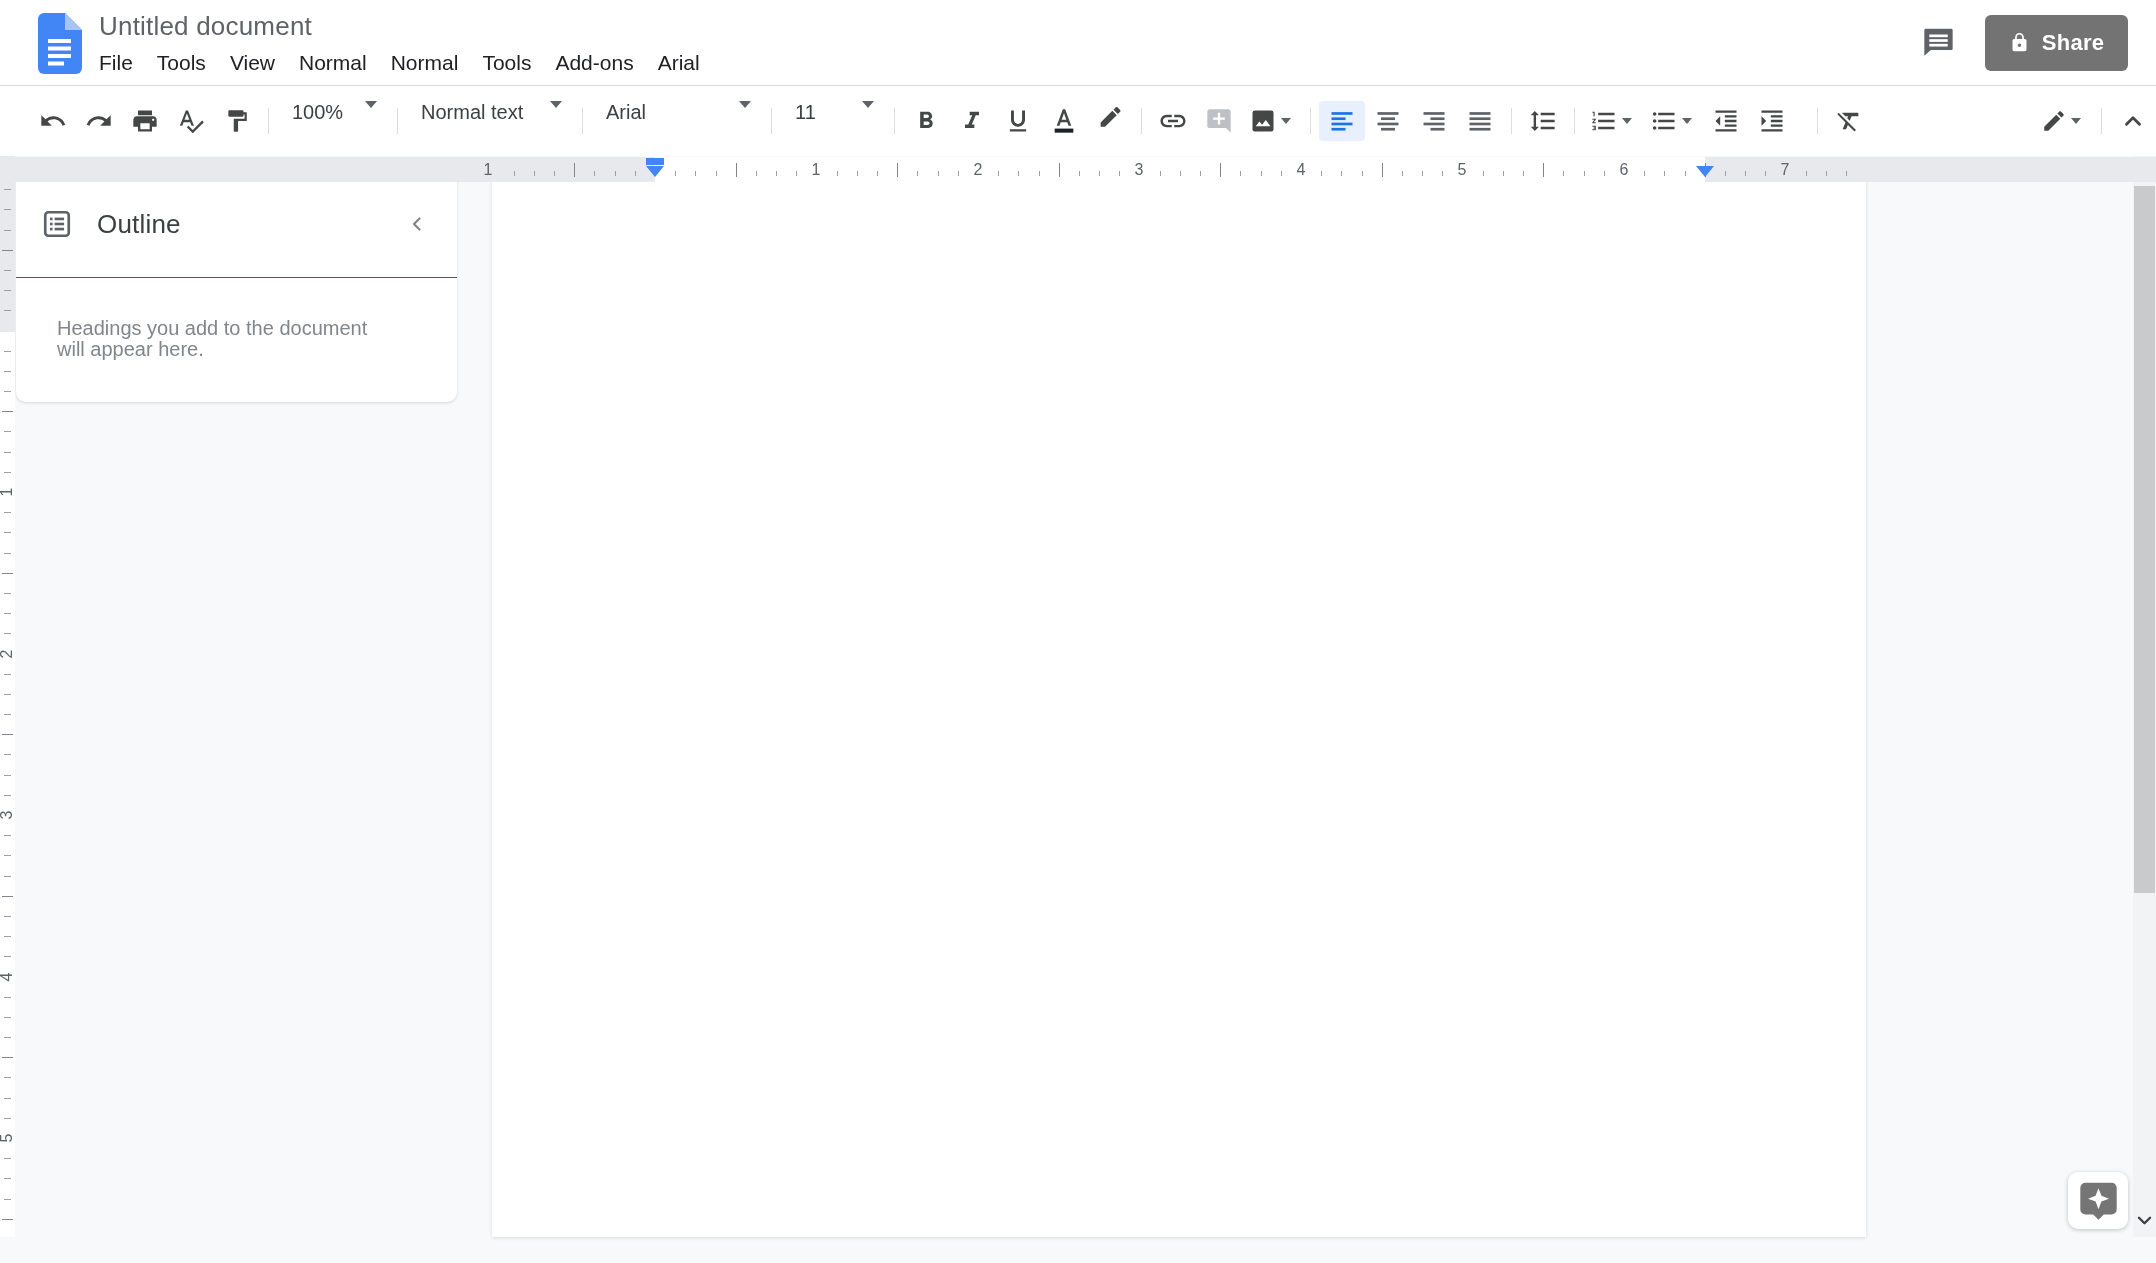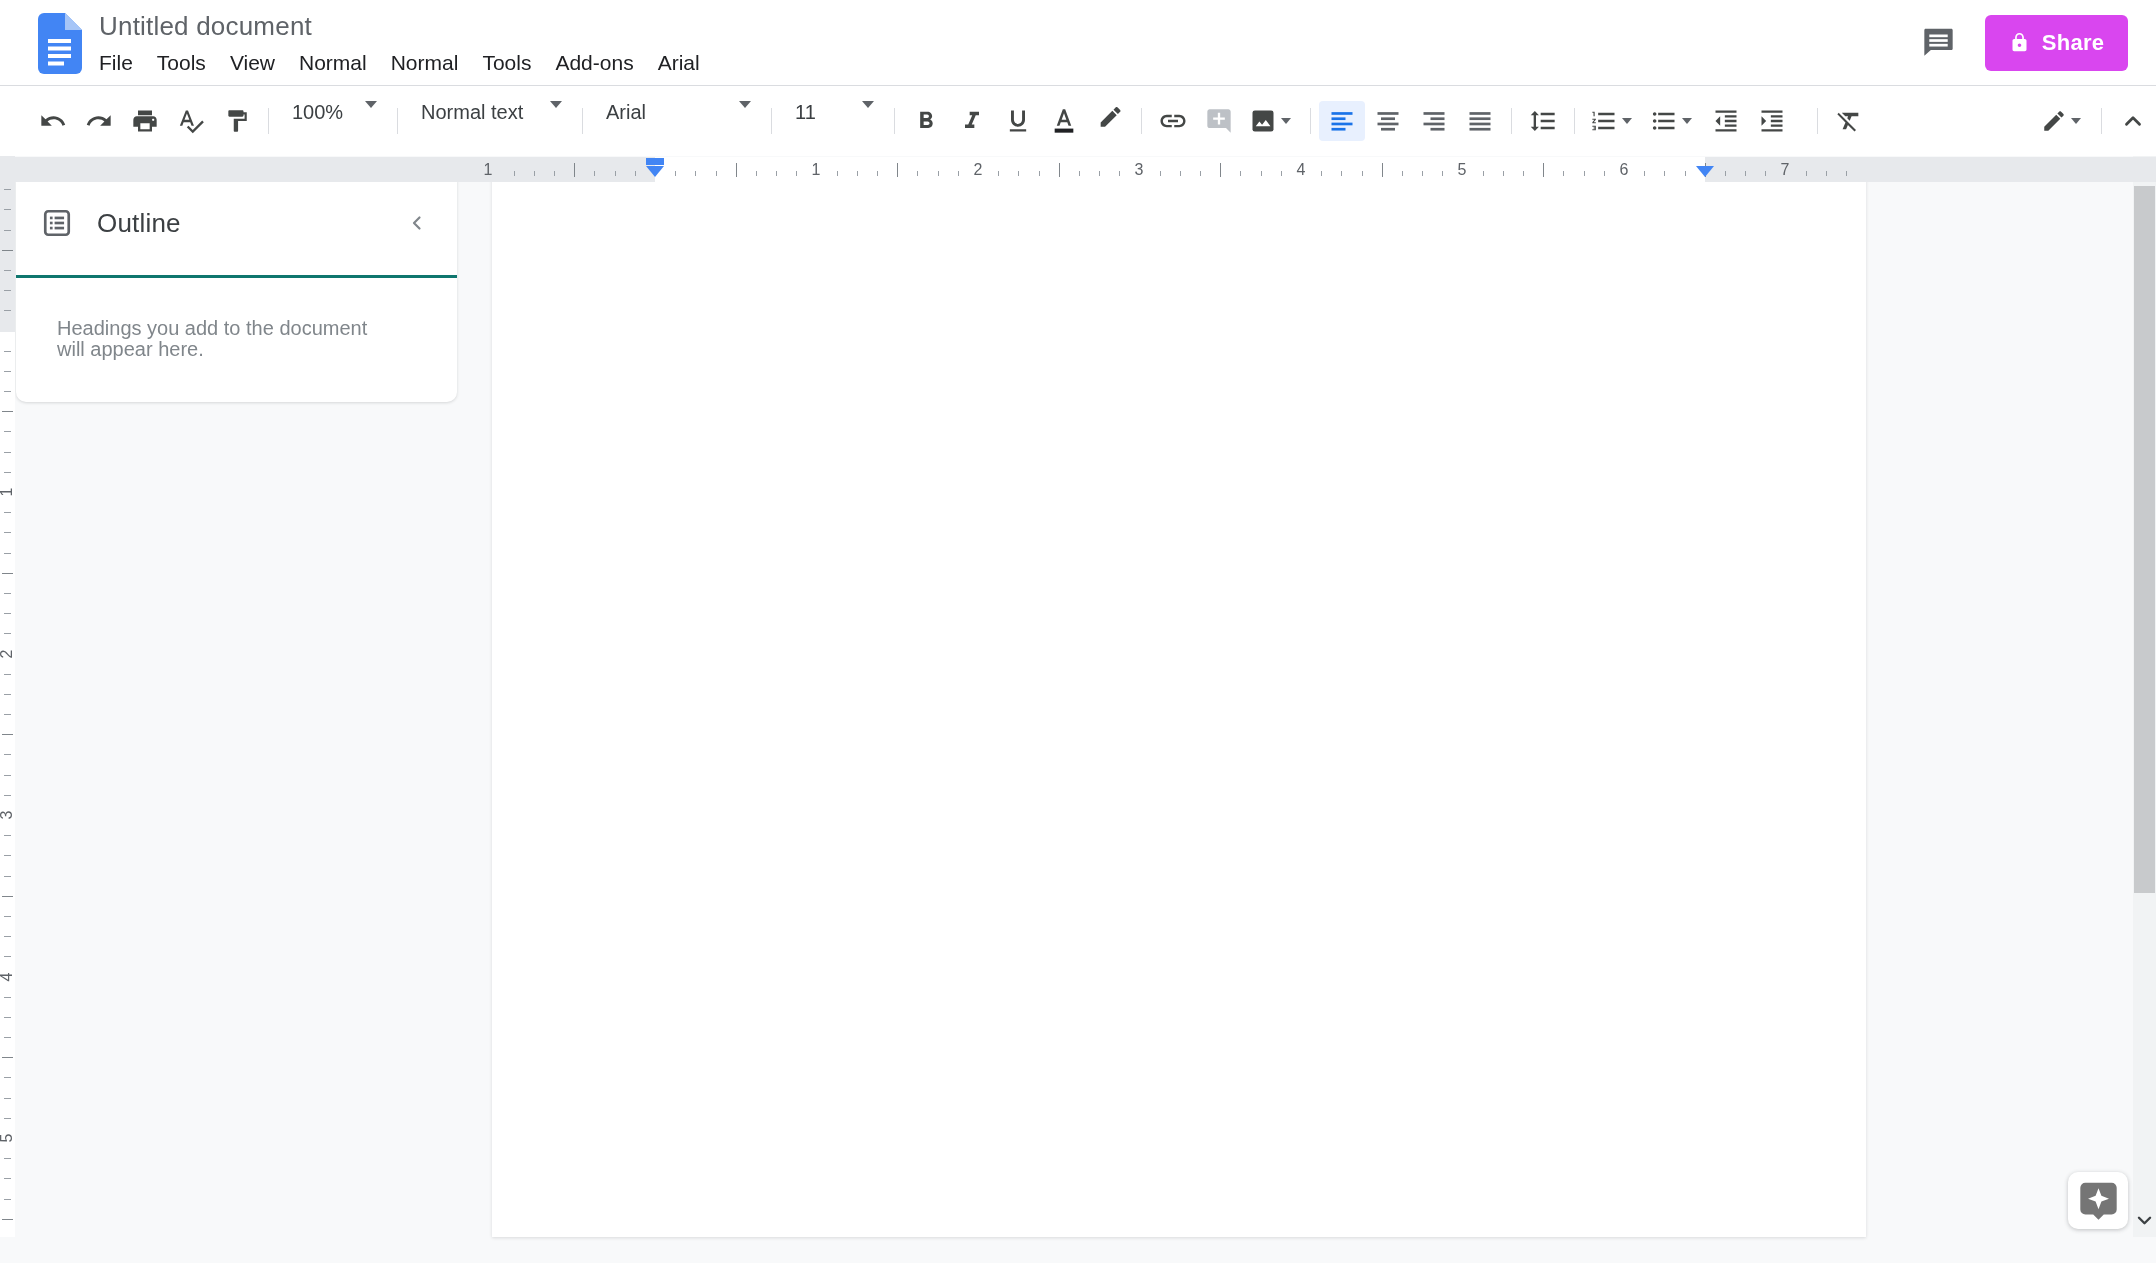--- a/index.html
+++ b/index.html
@@ -10,21 +10,21 @@
   .header { position:relative; width:100%; height:86px; background:#fff;
     border-bottom:1px solid #dadce0; display:flex; align-items:center; }
   .logo { width:47px; height:63px; margin-left:36px; margin-top:2px; flex:0 0 auto; cursor:pointer; }
   .title-block { margin-left:16px; display:flex; flex-direction:column; }
   .doc-title { font-size:26px; color:#5f6368; letter-spacing:.2px; margin-top:2px; }
   .menubar { display:flex; margin-top:7px; margin-left:-12px; }
   .menu-item { font-size:21px; color:#202124; padding:2px 12px; border-radius:4px; cursor:pointer; }
   .header-right { margin-left:auto; display:flex; align-items:center; }
   .comment-btn { width:46px; height:46px; display:flex; align-items:center; justify-content:center;
     border-radius:50%; cursor:pointer; margin-right:24px; }
-  .share-btn { width:143px; height:56px; background:#d946ef; border-radius:6px; margin-right:28px;
+  .share-btn { width:143px; height:56px; background:#737373; border-radius:6px; margin-right:28px;
     display:flex; align-items:center; justify-content:center; gap:12px; cursor:pointer; }
   .share-btn span { color:#fff; font-size:22px; font-weight:bold; letter-spacing:.3px; }
 
   
   .toolbar { position:relative; width:100%; height:70px; background:#fff;
     display:flex; align-items:center; padding-left:30px; }
   .tbtn { width:46px; height:40px; display:flex; align-items:center; justify-content:center;
     border-radius:4px; cursor:pointer; flex:0 0 auto; }
   .tbtn.wide { width:60px; }
   .tbtn.active { background:#e8f0fe; }
@@ -55,21 +55,21 @@
   .vlabel { position:absolute; left:-2px; width:18px; height:18px; display:flex; align-items:center;
     justify-content:center; transform:rotate(-90deg); font-size:16px; color:#5f6368; }
 
   
   .work { position:relative; width:2156px; height:1081px; background:#f8f9fa; }
   .page { position:absolute; left:492px; top:14px; width:1374px; height:1067px; background:#fff;
     box-shadow:0 1px 3px rgba(60,64,67,.16); cursor:text; }
   .outline-card { position:absolute; left:16px; top:15px; width:441px; height:231px; background:#fff;
     border-radius:10px; box-shadow:0 1px 3px rgba(60,64,67,.18); }
   .outline-head { display:flex; align-items:center; height:107px; padding:0 22px 0 25px;
-    border-bottom:3px solid #0f766e; }
+    border-bottom:1px solid #0f766e; }
   .outline-title { font-size:26px; color:#3c4043; margin-left:24px; letter-spacing:.2px; }
   .outline-collapse { margin-left:auto; width:36px; height:36px; display:flex; align-items:center;
     justify-content:center; cursor:pointer; border-radius:50%; }
   .outline-body { padding:40px 40px 0 41px; font-size:20px; line-height:21px; color:#80868b; width:400px; }
 
   .explore-btn { position:absolute; left:2068px; top:1016px; width:60px; height:57px; background:#fff;
     border-radius:10px; box-shadow:0 1px 4px rgba(60,64,67,.3); display:flex; align-items:center;
     justify-content:center; cursor:pointer; }
 
   

